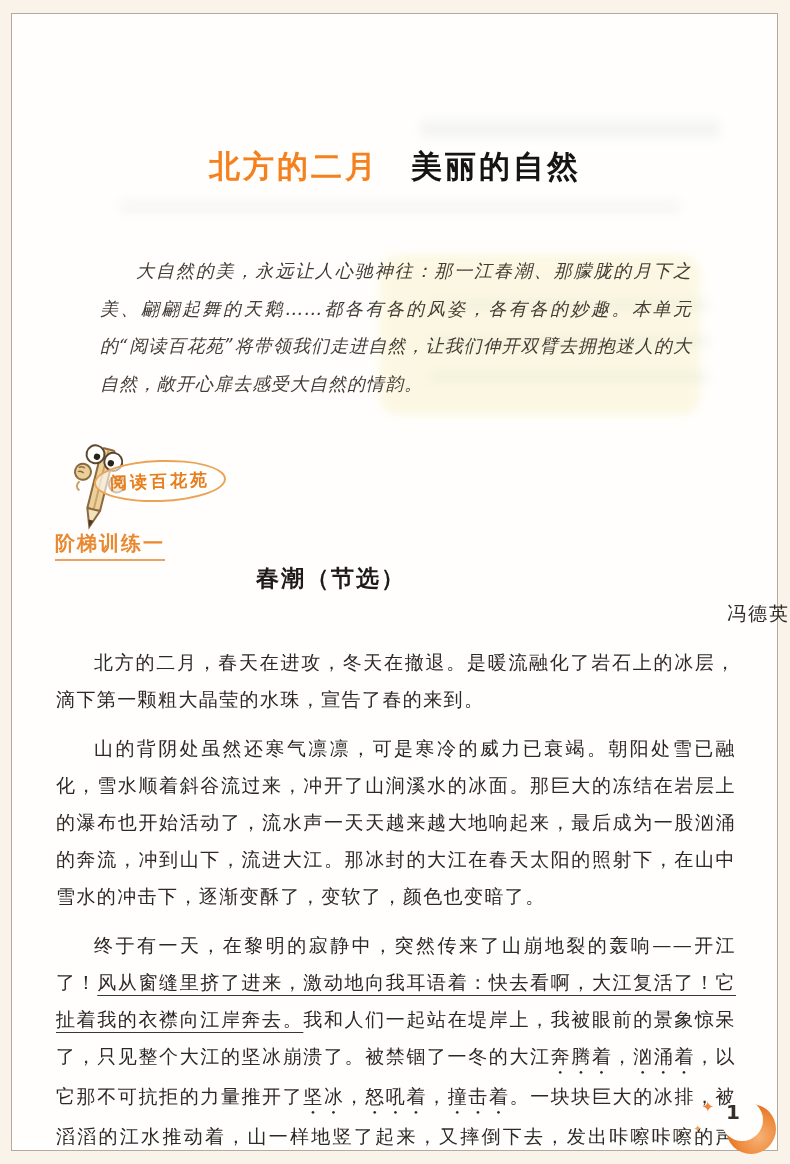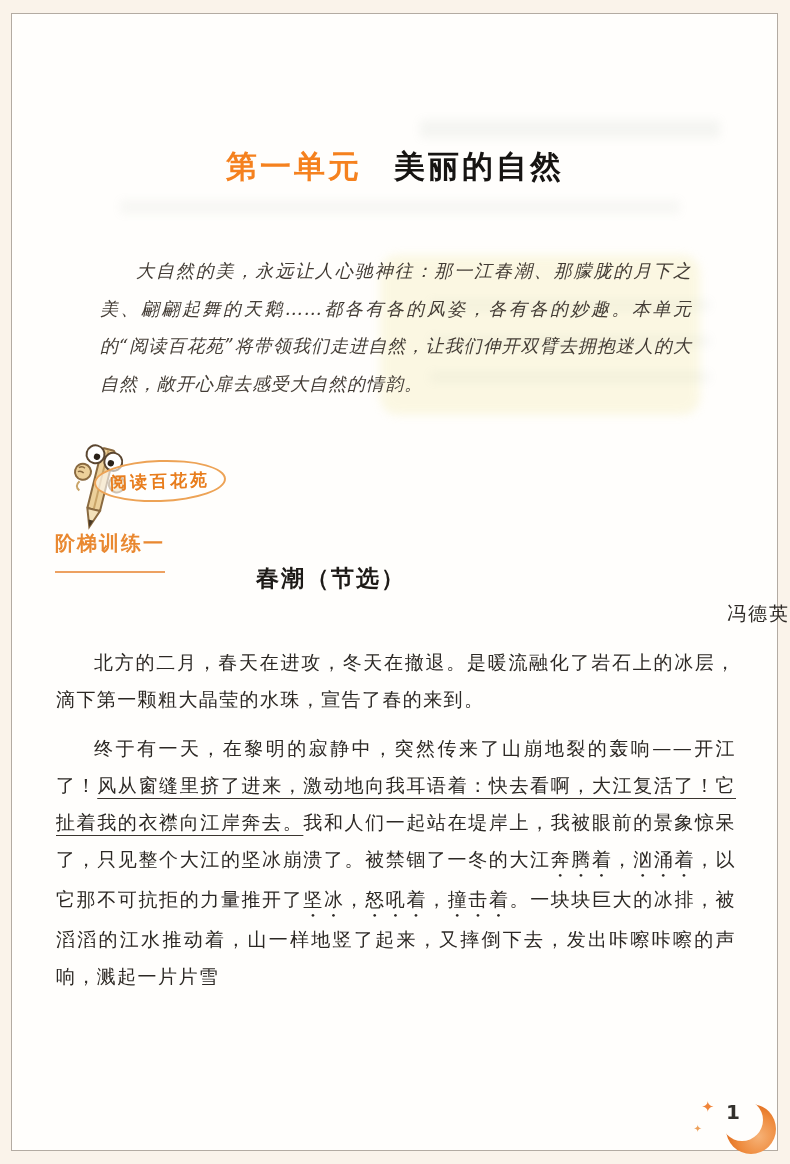--- a/index.html
+++ b/index.html
@@ -39,21 +39,21 @@
     position:absolute;left:94px;top:460px;width:128px;height:38px;
     border:2px solid #eda356;border-radius:50%;
     display:flex;align-items:center;justify-content:center;
     color:#e87d1d;font-weight:bold;font-size:17px;letter-spacing:3px;
     transform:rotate(-2deg);background:rgba(255,255,255,.6);
   }
 
   .exercise-label{
     position:absolute;left:55px;top:530px;
     color:#e98830;font-weight:bold;font-size:20px;letter-spacing:2px;
-    border-bottom:2px solid #eda161;padding-bottom:14px;
+    border-bottom:2px solid #eda161;padding-bottom:2px;
   }
 
   .article-title{
     position:absolute;left:0;top:563px;width:662px;text-align:center;
     font-size:23px;font-weight:bold;color:#1d1a17;letter-spacing:2px;
     font-family:"DejaVu Serif","Liberation Serif",serif;
   }
   .article-author{
     position:absolute;left:0;top:601px;width:790px;text-align:right;
     font-size:19px;color:#2e2a26;letter-spacing:2px;
@@ -94,21 +94,21 @@
 <body>
 
 <div class="page"></div>
 
 <div class="bleed bleed-gray1"></div>
 <div class="bleed bleed-gray2"></div>
 <div class="bleed bleed-yellow"></div>
 <div class="bleed bleed-gray3"></div>
 
 <div class="unit-title">
-  <span class="t1">第一单元</span><span class="t2">美丽的自然</span>
+  <span class="t1">北方的二月</span><span class="t2">美丽的自然</span>
 </div>
 
 <div class="intro">大自然的美，永远让人心驰神往：那一江春潮、那朦胧的月下之美、翩翩起舞的天鹅……都各有各的风姿，各有各的妙趣。本单元的“阅读百花苑”将带领我们走进自然，让我们伸开双臂去拥抱迷人的大自然，敞开心扉去感受大自然的情韵。</div>
 
 <div class="mascot">
   <svg width="100" height="100" viewBox="0 0 100 100">
     <g transform="rotate(14 50 50)">
       <rect x="44" y="8" width="13" height="62" rx="2" fill="#ecd09a" stroke="#8a6a40" stroke-width="2"></rect>
       <line x1="50.5" y1="9" x2="50.5" y2="70" stroke="#c9a468" stroke-width="2"></line>
       <polygon points="44,70 57,70 50.5,88" fill="#f3e2bb" stroke="#8a6a40" stroke-width="2"></polygon>
@@ -130,20 +130,21 @@
   <span>阅读百花苑</span>
 </div>
 
 <div class="exercise-label">阶梯训练一</div>
 
 <div class="article-title">春潮（节选）</div>
 <div class="article-author">冯德英</div>
 
 <div class="article-body">
     <p><span>北方的二月，春天在进攻，冬天在撤退。是暖流融化了岩石上的冰层，滴下第一颗粗大晶莹的水珠，宣告了春的来到。</span></p>
+    <p><span>山的背阴处虽然还寒气凛凛，可是寒冷的威力已衰竭。朝阳处雪已融化，雪水顺着斜谷流过来，冲开了山涧溪水的冰面。那巨大的冻结在岩层上的瀑布也开始活动了，流水声一天天越来越大地响起来，最后成为一股汹涌的奔流，冲到山下，流进大江。那冰封的大江在春天太阳的照射下，在山中雪水的冲击下，逐渐变酥了，变软了，颜色也变暗了。</span></p>
     <p><span>终于有一天，在黎明的寂静中，突然传来了山崩地裂的轰响——开江了！</span><span class="ul">风从窗缝里挤了进来，激动地向我耳语着：快去看啊，大江复活了！它扯着我的衣襟向江岸奔去。</span><span>我和人们一起站在堤岸上，我被眼前的景象惊呆了，只见整个大江的坚冰崩溃了。被禁锢了一冬的大江</span><span class="em-dot">奔腾着</span><span>，</span><span class="em-dot">汹涌着</span><span>，以它那不可抗拒的力量推开了</span><span class="em-dot">坚冰</span><span>，</span><span class="em-dot">怒吼着</span><span>，</span><span class="em-dot">撞击着</span><span>。一块块巨大的冰排，被滔滔的江水推动着，山一样地竖了起来，又摔倒下去，发出咔嚓咔嚓的声响，溅起一片片雪</span></p>
   </div>
 
 <div class="corner">
   <svg width="60" height="60" viewBox="0 0 60 60">
     <defs>
       <radialGradient id="moonGrad" cx="65%" cy="65%" r="70%">
         <stop offset="0%" stop-color="#f6b277"></stop>
         <stop offset="60%" stop-color="#ee8a3c"></stop>
         <stop offset="100%" stop-color="#e06a1a"></stop>

